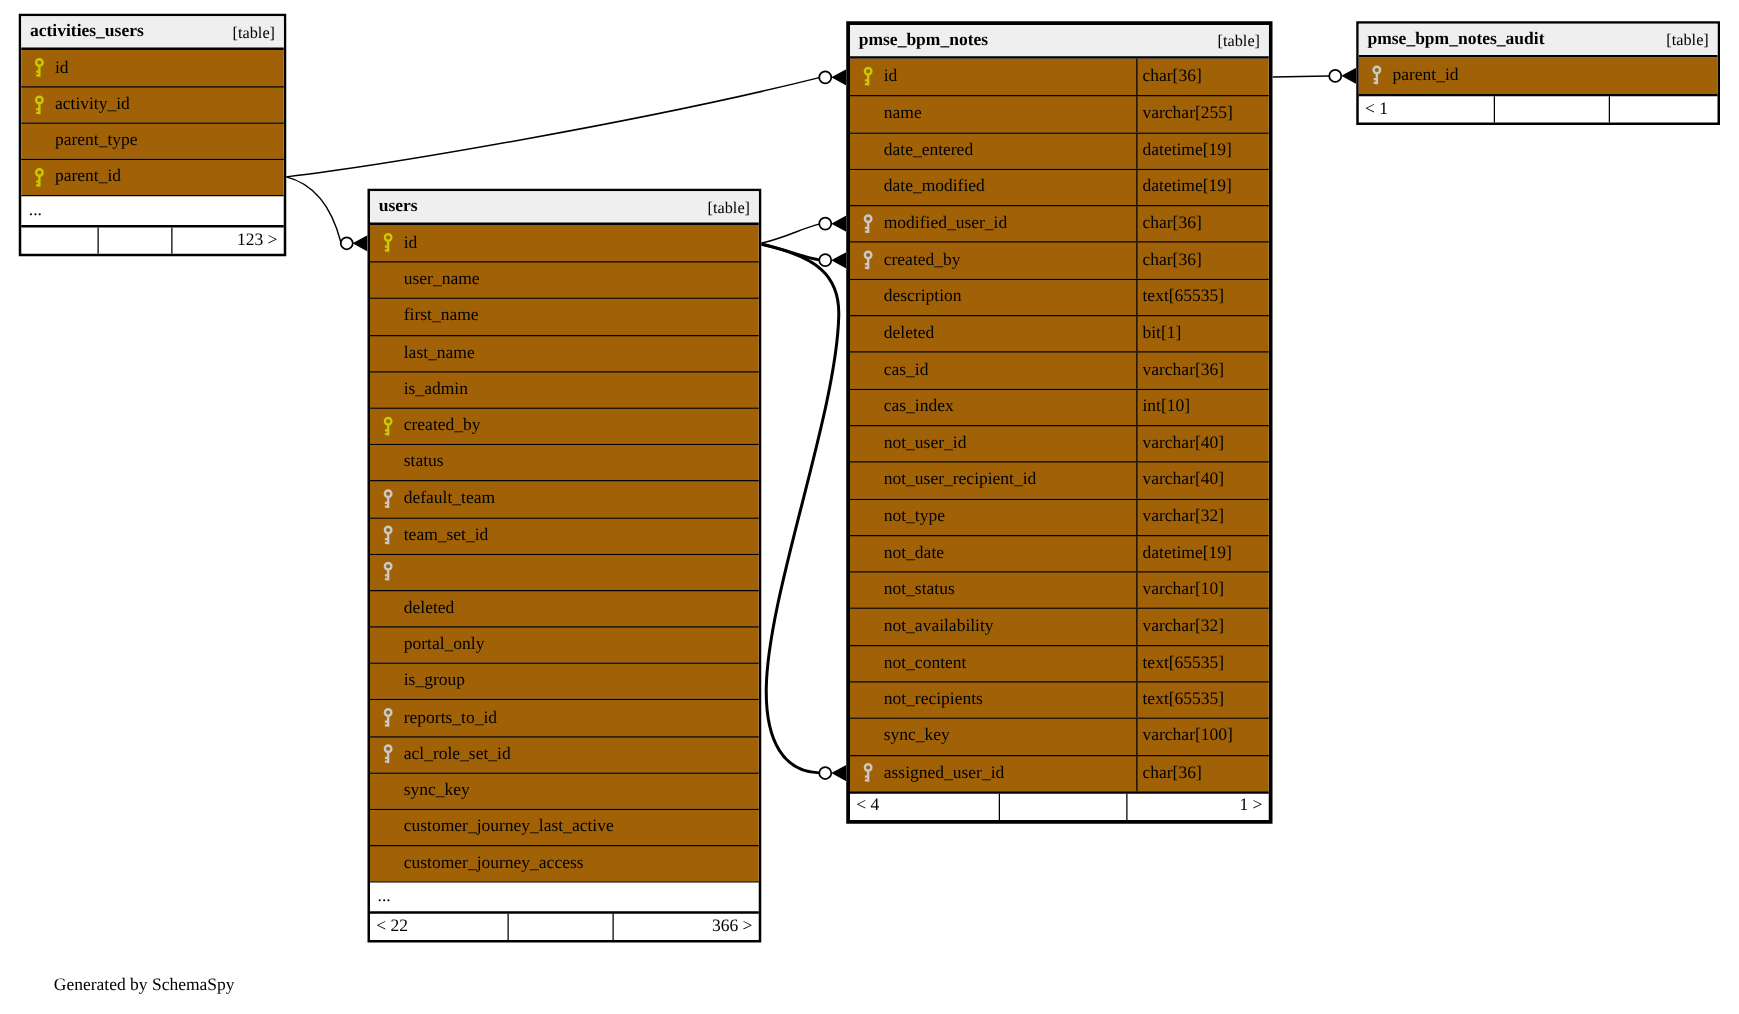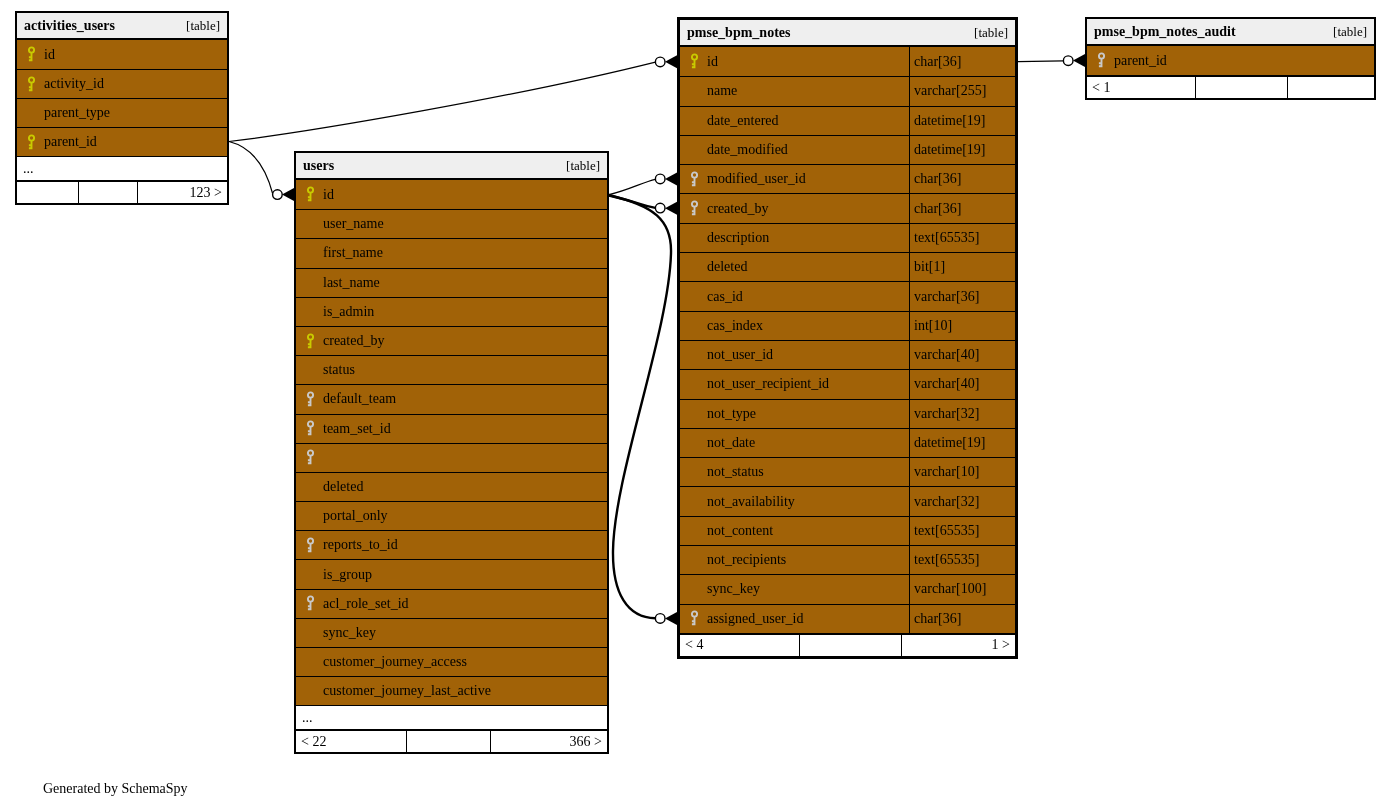--- a/index.html
+++ b/index.html
@@ -203,52 +203,52 @@
         </div>
         <div class="row">
           <span class="keyicon"></span>
           <span class="colname">deleted</span>
         </div>
         <div class="row">
           <span class="keyicon"></span>
           <span class="colname">portal_only</span>
         </div>
         <div class="row">
+          <span class="keyicon"></span>
+          <span class="colname">is_group</span>
+        </div>
+        <div class="row">
           <span class="keyicon">
             <svg width="11" height="17" viewBox="0 0 11 17" xmlns="http://www.w3.org/2000/svg">
               <circle cx="5.5" cy="4" r="2.6" fill="none" stroke="#c9c9c9" stroke-width="1.9"></circle>
               <path d="M5.5 6.6 V15.3 M5.5 11.3 H2.9 M5.5 14.3 H2.9" fill="none" stroke="#c9c9c9" stroke-width="1.9"></path>
             </svg>
           </span>
           <span class="colname">reports_to_id</span>
         </div>
         <div class="row">
-          <span class="keyicon"></span>
-          <span class="colname">is_group</span>
-        </div>
-        <div class="row">
           <span class="keyicon">
             <svg width="11" height="17" viewBox="0 0 11 17" xmlns="http://www.w3.org/2000/svg">
               <circle cx="5.5" cy="4" r="2.6" fill="none" stroke="#c9c9c9" stroke-width="1.9"></circle>
               <path d="M5.5 6.6 V15.3 M5.5 11.3 H2.9 M5.5 14.3 H2.9" fill="none" stroke="#c9c9c9" stroke-width="1.9"></path>
             </svg>
           </span>
           <span class="colname">acl_role_set_id</span>
         </div>
         <div class="row">
           <span class="keyicon"></span>
           <span class="colname">sync_key</span>
         </div>
         <div class="row">
           <span class="keyicon"></span>
+          <span class="colname">customer_journey_last_active</span>
+        </div>
+        <div class="row">
+          <span class="keyicon"></span>
           <span class="colname">customer_journey_access</span>
-        </div>
-        <div class="row">
-          <span class="keyicon"></span>
-          <span class="colname">customer_journey_last_active</span>
         </div>
         <div class="ellipsis">...</div>
         <div class="tbl-footer">
           <span class="cell left">&lt; 22</span>
           <span class="cell center"></span>
           <span class="cell right">366 &gt;</span>
         </div>
       </div>
   </div>
 

